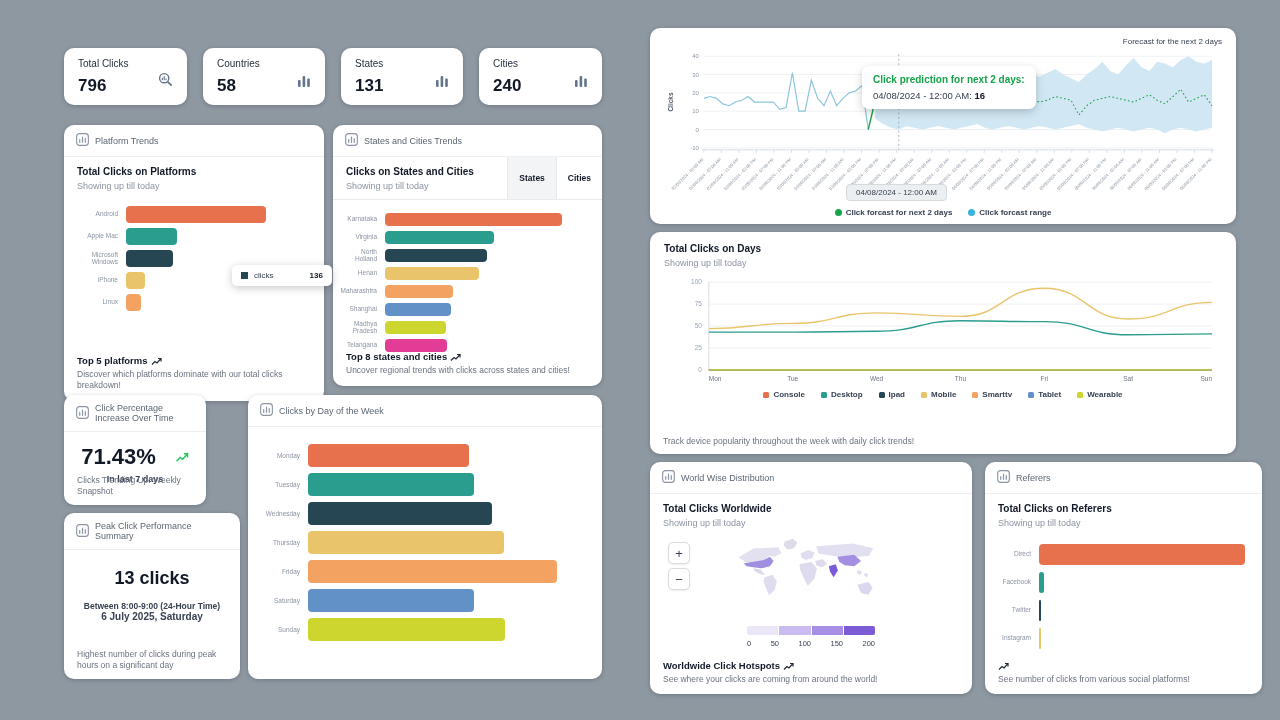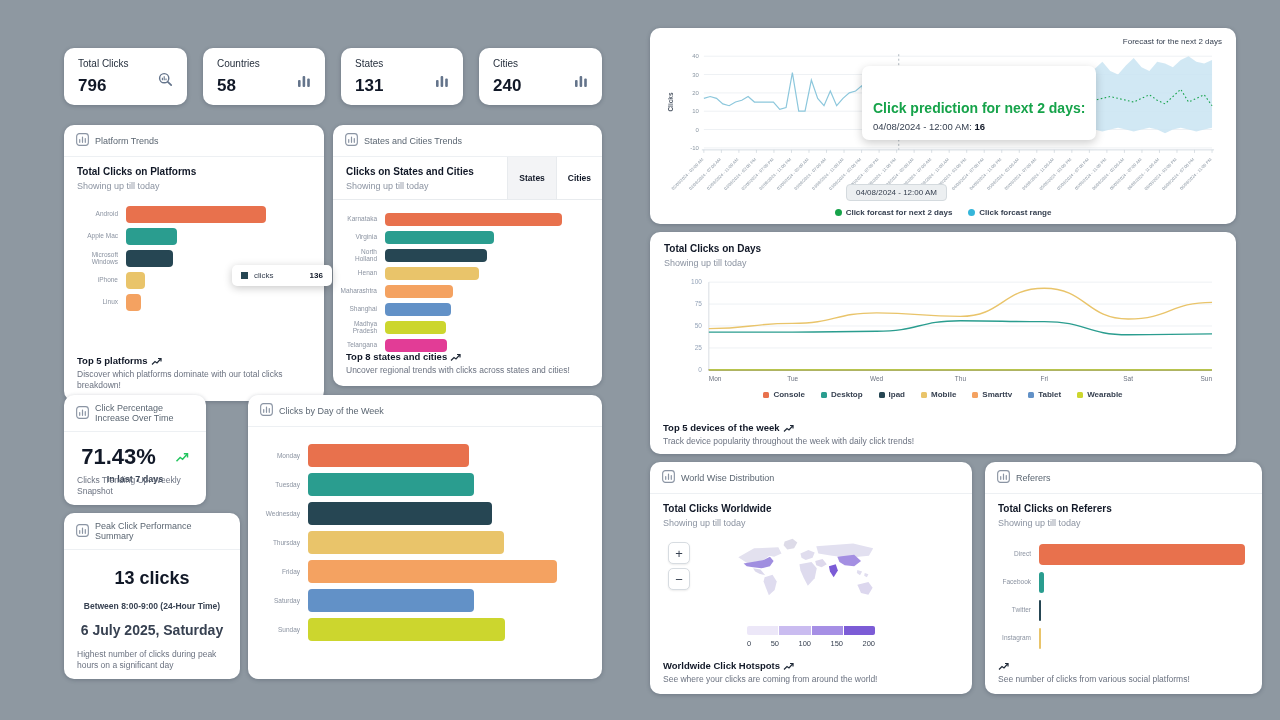--- a/index.html
+++ b/index.html
@@ -26,21 +26,21 @@
   .tabs { display:flex; }
   .tab { padding:9px 11px; font-size:8.5px; font-weight:bold; color:#111827; border-left:1px solid #e8ebee; display:flex; align-items:center; cursor:pointer; }
   .tab.active { background:#f3f4f6; }
   .big-center { text-align:center; }
   .big-val { font-size:22px; font-weight:bold; color:#111827; display:inline-flex; align-items:center; gap:19px; }
   .ptt { position:absolute; background:#fff; border-radius:5px; box-shadow:0 2px 8px rgba(0,0,0,.22); padding:6px 9px; display:flex; align-items:center; gap:6px; font-size:8px; color:#374151; z-index:4; }
   .ptt .sq { width:7px; height:7px; background:#264653; display:inline-block; }
   .ptt b { margin-left:30px; color:#111827; }
   .fc-title { position:absolute; top:9px; right:14px; font-size:8px; color:#374151; }
   .fc-tooltip { position:absolute; left:212px; top:38px; background:#fff; border-radius:7px; box-shadow:0 3px 10px rgba(0,0,0,.2); padding:8px 11px; z-index:5; }
-  .fc-tt-title { font-size:14px; font-weight:bold; color:#16a34a;margin-top:26px; }
+  .fc-tt-title { font-size:10px; font-weight:bold; color:#16a34a; }
   .fc-tt-line { font-size:9.5px; color:#374151; margin-top:5px; }
   .fc-tt-line b { color:#111827; }
   .axis-tt { position:absolute; left:196px; top:156px; background:#eceff1; border:1px solid #d4dade; border-radius:4px; padding:3px 9px; font-size:8px; color:#374151; z-index:5; }
   .legend-row { display:flex; justify-content:center; gap:16px; }
   .lg-item { display:inline-flex; align-items:center; gap:4px; font-size:8px; color:#374151; font-weight:bold; }
   .lg-dot { width:7px; height:7px; border-radius:50%; display:inline-block; }
   .lg-square { width:6px; height:6px; border-radius:1.5px; display:inline-block; }
   .map-zoom { position:absolute; left:18px; top:80px; display:flex; flex-direction:column; gap:4px; z-index:3; }
   .zbtn { width:22px; height:22px; background:#fff; border:1px solid #d7dce1; border-radius:5px; font-size:13px; color:#374151; display:flex; align-items:center; justify-content:center; cursor:pointer; box-shadow:0 1px 2px rgba(0,0,0,.08); }
   .scale-wrap { width:128px; margin:4px auto 0; }
@@ -266,21 +266,21 @@
     <div class="card-header">
       <span><svg width="13" height="13" viewBox="0 0 14 14">
             <rect x="0.7" y="0.7" width="12.6" height="12.6" rx="3" fill="none" stroke="#8a94a3" stroke-width="1.2"></rect>
             <path d="M4,10 V7 M7,10 V4.5 M10,10 V6" stroke="#8a94a3" stroke-width="1.3" stroke-linecap="round"></path>
           </svg></span>
       <span>Peak Click Performance Summary</span>
     </div>
     <div class="big-center" style="margin-top:18px;">
       <div style="font-size:18px;font-weight:bold;color:#111827;">13 clicks</div>
       <div style="font-size:8.5px;font-weight:bold;color:#374151;margin-top:12px;">Between 8:00-9:00 (24-Hour Time)</div>
-      <div style="font-size:14px;font-weight:bold;color:#374151;margin-top:11px;">6 July 2025, Saturday</div>
+      <div style="font-size:10px;font-weight:bold;color:#374151;">6 July 2025, Saturday</div>
     </div>
     <div class="cfoot" style="bottom:8px;">
       <div class="cfoot-desc" style="margin-top:0;">Highest number of clicks during peak hours on a significant day</div>
     </div>
   </div>
 
   <div class="card" style="left:248px;top:395px;width:354px;height:284px;">
     <div class="card-header">
       <span><svg width="13" height="13" viewBox="0 0 14 14">
             <rect x="0.7" y="0.7" width="12.6" height="12.6" rx="3" fill="none" stroke="#8a94a3" stroke-width="1.2"></rect>
@@ -465,27 +465,20 @@
     <div class="legend-row">
         <span class="lg-item"><span class="lg-square" style="background:#E8714D"></span>Console</span>
         <span class="lg-item"><span class="lg-square" style="background:#2A9D8F"></span>Desktop</span>
         <span class="lg-item"><span class="lg-square" style="background:#264653"></span>Ipad</span>
         <span class="lg-item"><span class="lg-square" style="background:#E9C46A"></span>Mobile</span>
         <span class="lg-item"><span class="lg-square" style="background:#F4A261"></span>Smarttv</span>
         <span class="lg-item"><span class="lg-square" style="background:#6291C7"></span>Tablet</span>
         <span class="lg-item"><span class="lg-square" style="background:#CCD62E"></span>Wearable</span>
       </div>
     <div class="cfoot" style="bottom:7px;">
-      <div class="cfoot-title">
-          <span>Top 5 devices of the week</span>
-          <svg width="11" height="9" viewBox="0 0 11 9">
-            <path d="M1,7.5 L4,4.5 L6,6 L10,1.5" fill="none" stroke="#1f2937" stroke-width="1.2"></path>
-            <path d="M7,1.5 h3 v3" fill="none" stroke="#1f2937" stroke-width="1.2"></path>
-          </svg>
-        </div>
       <div class="cfoot-desc">Track device popularity throughout the week with daily click trends!</div>
     </div>
   </div>
 
   <div class="card" style="left:650px;top:462px;width:322px;height:232px;">
     <div class="card-header">
       <span><svg width="13" height="13" viewBox="0 0 14 14">
             <rect x="0.7" y="0.7" width="12.6" height="12.6" rx="3" fill="none" stroke="#8a94a3" stroke-width="1.2"></rect>
             <path d="M4,10 V7 M7,10 V4.5 M10,10 V6" stroke="#8a94a3" stroke-width="1.3" stroke-linecap="round"></path>
           </svg></span>

